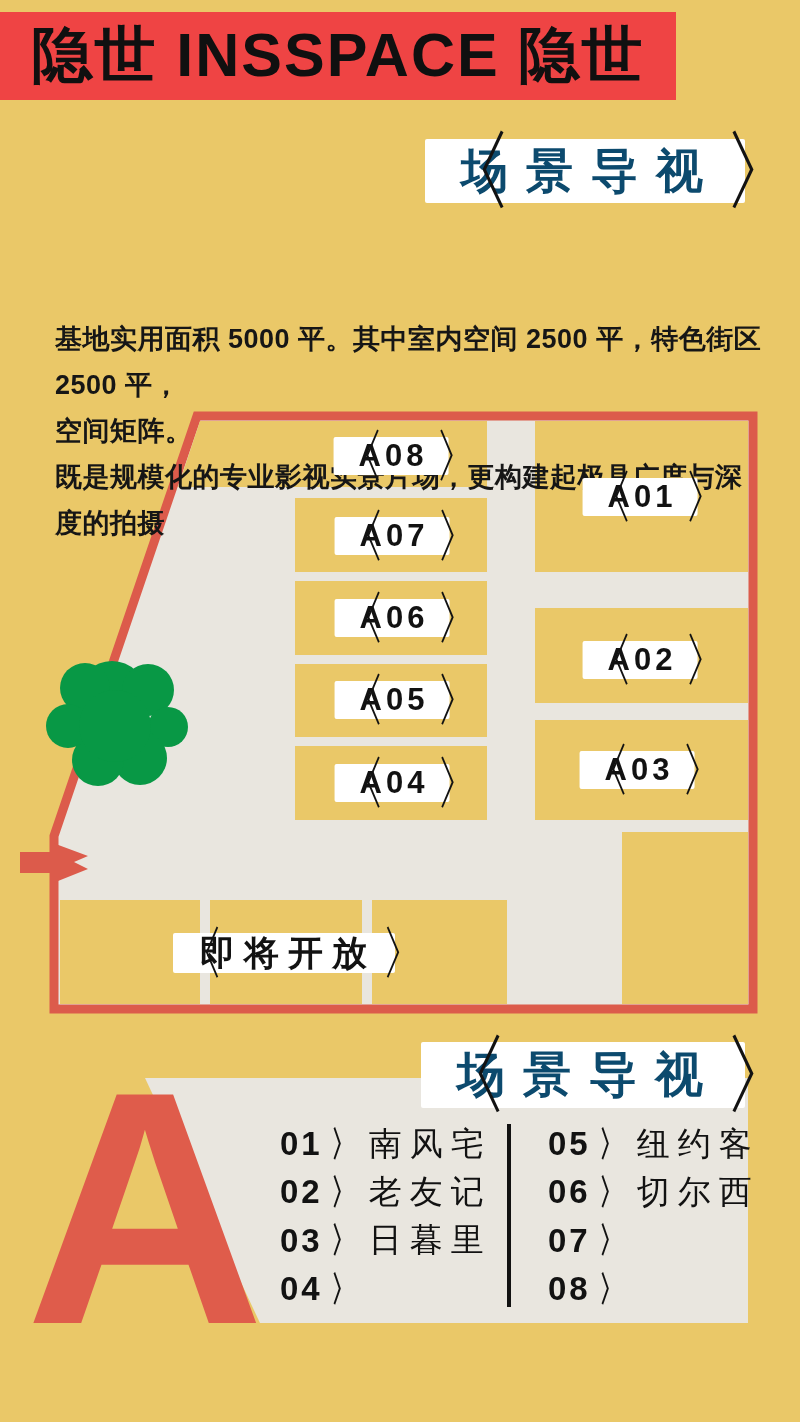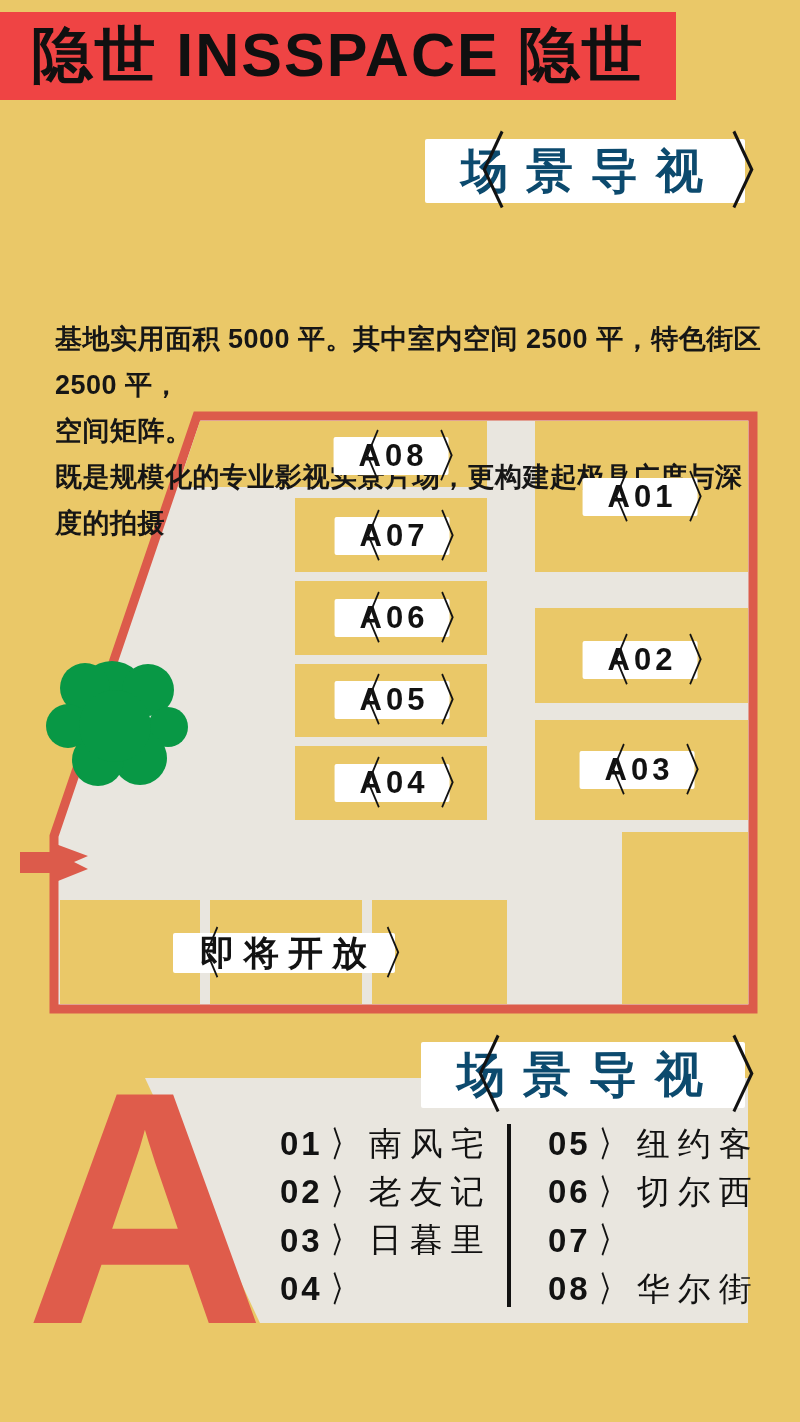--- a/index.html
+++ b/index.html
@@ -222,17 +222,16 @@
       <span class="lbk">〉</span>
       <span class="lname">切尔西</span>
     </div>
     <div class="lrow">
       <span class="lnum">07</span>
       <span class="lbk">〉</span>
     </div>
     <div class="lrow">
       <span class="lnum">08</span>
       <span class="lbk">〉</span>
-      <span class="lname">华尔街</span>
     </div>
   </div>
 
 </div>
 
 </body></html>

